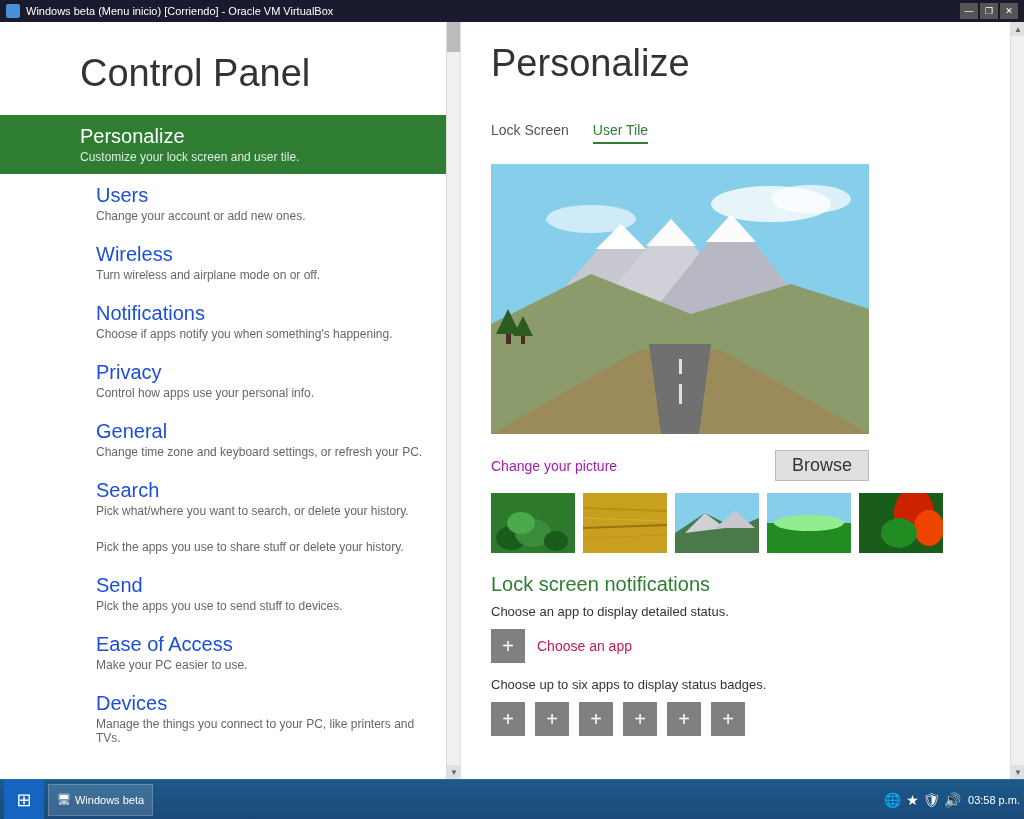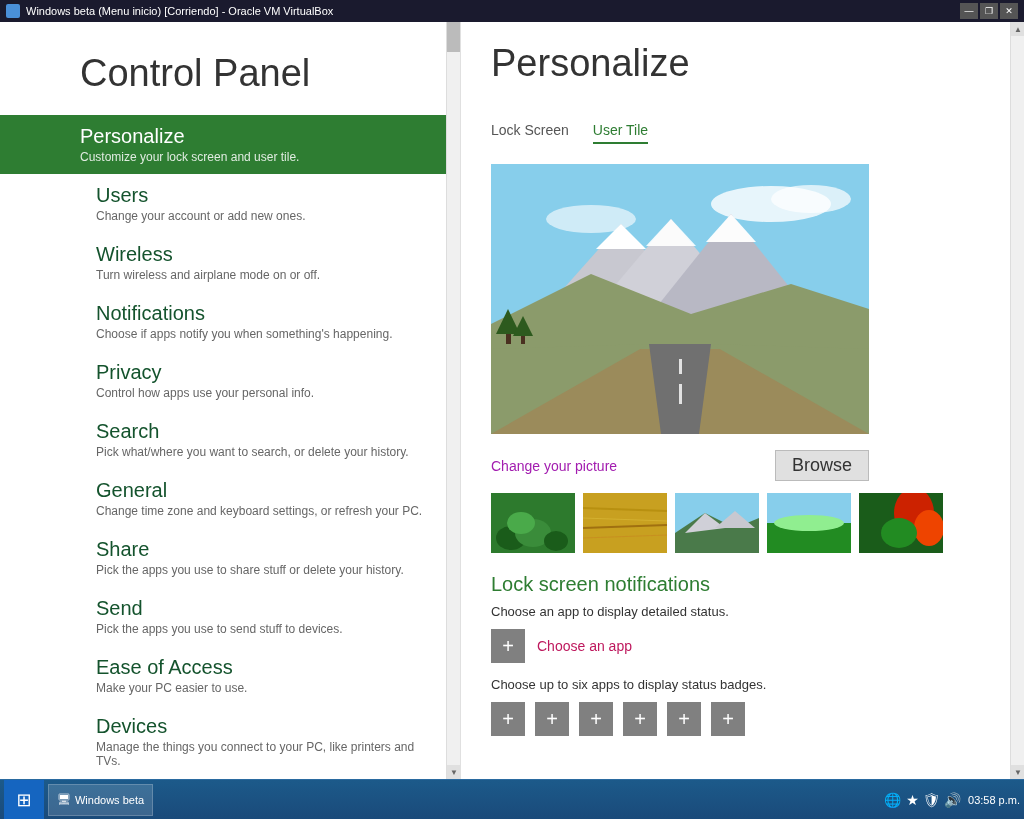--- a/index.html
+++ b/index.html
@@ -154,21 +154,21 @@
     .nav-item.active {
       background: #2e7d32;
       margin-left: -80px;
       padding-left: 80px;
       width: calc(100% + 80px);
     }
 
     .nav-item-title {
       font-size: 20px;
       font-weight: 300;
-      color: #14532d;
+      color: #1d4ed8;
     }
 
     .nav-item.active .nav-item-title {
       color: white;
     }
 
     .nav-item-desc {
       font-size: 12px;
       color: #666;
       margin-top: 2px;
@@ -422,29 +422,28 @@
         </li>
         <li class="nav-item">
           <div class="nav-item-title">Notifications</div>
           <div class="nav-item-desc">Choose if apps notify you when something's happening.</div>
         </li>
         <li class="nav-item">
           <div class="nav-item-title">Privacy</div>
           <div class="nav-item-desc">Control how apps use your personal info.</div>
         </li>
         <li class="nav-item">
+          <div class="nav-item-title">General</div>
+          <div class="nav-item-desc">Change time zone and keyboard settings, or refresh your PC.</div>
+        </li>
+        <li class="nav-item">
           <div class="nav-item-title">Search</div>
           <div class="nav-item-desc">Pick what/where you want to search, or delete your history.</div>
         </li>
         <li class="nav-item">
-          <div class="nav-item-title">General</div>
-          <div class="nav-item-desc">Change time zone and keyboard settings, or refresh your PC.</div>
-        </li>
-        <li class="nav-item">
-          <div class="nav-item-title">Share</div>
           <div class="nav-item-desc">Pick the apps you use to share stuff or delete your history.</div>
         </li>
         <li class="nav-item">
           <div class="nav-item-title">Send</div>
           <div class="nav-item-desc">Pick the apps you use to send stuff to devices.</div>
         </li>
         <li class="nav-item">
           <div class="nav-item-title">Ease of Access</div>
           <div class="nav-item-desc">Make your PC easier to use.</div>
         </li>

